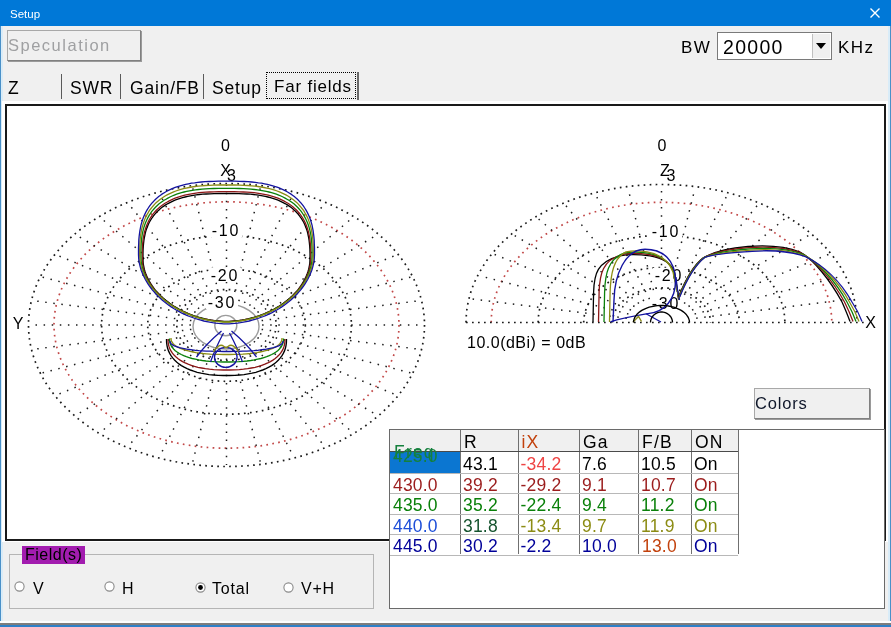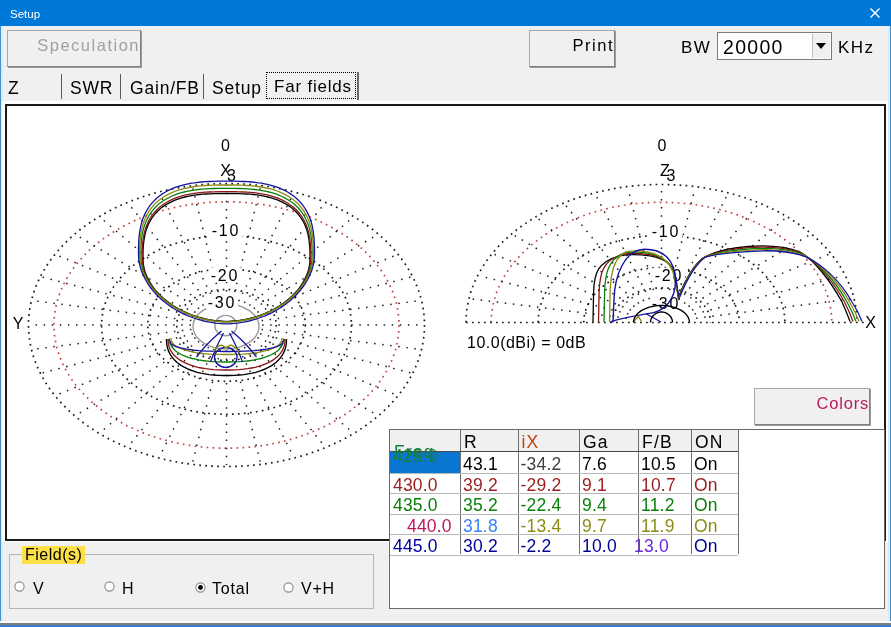--- a/index.html
+++ b/index.html
@@ -1,37 +1,36 @@
 <!DOCTYPE html>
 <html><head><meta charset="utf-8"><style>
 * { margin:0; padding:0; box-sizing:border-box; }
 body { width:891px; height:627px; font-family:"Liberation Sans", sans-serif; background:#f0f0f0; overflow:hidden; }
 #win { position:relative; width:891px; height:627px; background:#f0f0f0; }
-.btn { position:absolute; background:#f0f0f0; border:1px solid #a8a8a8; border-right-color:#808080; border-bottom-color:#808080; box-shadow:1px 1px 0 #9a9a9a; font-size:16.5px; letter-spacing:1.5px; text-align:right; line-height:28px; height:37px; }
+.btn { position:absolute; background:#f0f0f0; border:1px solid #a8a8a8; border-right-color:#808080; border-bottom-color:#808080; box-shadow:1px 1px 0 #9a9a9a; font-size:16.5px; letter-spacing:1.5px; text-align:left; line-height:28px; height:31px; }
 .tabsep { position:absolute; top:74px; width:1px; height:25px; background:#5a5a5a; }
 .tabtxt { position:absolute; top:78px; font-size:17.5px; letter-spacing:0.8px; color:#000; }
 .hdrc, .cell { position:absolute; font-size:17.5px; letter-spacing:0.2px; white-space:nowrap; }
 .rlab { position:absolute; top:580px; font-size:16px; letter-spacing:0.8px; }
 </style></head>
 <body>
 <div id="win">
 
 <div style="position:absolute;left:0;top:0;width:891px;height:26px;background:#0078d7"></div>
 <div style="position:absolute;left:10px;top:8px;font-size:11.5px;color:#fff">Setup</div>
 <svg style="position:absolute;left:869px;top:7px" width="12" height="12" viewBox="0 0 12 12">
       <path d="M1.5,1.5 L10.5,10.5 M10.5,1.5 L1.5,10.5" stroke="#fff" stroke-width="1.4"></path>
     </svg>
 
 <div style="position:absolute;left:0;top:26px;width:1px;height:601px;background:#4a90c8"></div>
 <div style="position:absolute;left:1px;top:26px;width:2px;height:601px;background:#d9ecf8"></div>
 <div style="position:absolute;right:0;top:26px;width:1px;height:601px;background:#4a90c8"></div>
 <div style="position:absolute;right:1px;top:26px;width:2px;height:601px;background:#d9ecf8"></div>
 
 <div class="btn" style="left:7px;top:30px;width:134px;color:#9fa0a2">Speculation</div>
-<div class="btn" style="left:529px;top:30px;width:86px;color:#000">Print</div>
 
 <div style="position:absolute;left:681px;top:38px;font-size:17px;letter-spacing:1.5px">BW</div>
 <div style="position:absolute;left:717px;top:32px;width:115px;height:28px;border:1px solid #7a7a7a;background:#fff"></div>
 <div style="position:absolute;left:723px;top:36px;font-size:19.5px;letter-spacing:1.3px">20000</div>
 <div style="position:absolute;left:812px;top:34px;width:18px;height:24px;background:#f0f0f0;border-left:1px solid #c0c0c0"></div>
 <div style="position:absolute;left:816px;top:43px;width:0;height:0;border-left:5px solid transparent;border-right:5px solid transparent;border-top:6px solid #000"></div>
 <div style="position:absolute;left:838px;top:38px;font-size:17px;letter-spacing:1.5px">KHz</div>
 
 <div class="tabtxt" style="left:8px">Z</div>
 <div class="tabsep" style="left:61px"></div>
@@ -170,21 +169,21 @@
 <rect x="209.0" y="267.3" width="32.0" height="14.7" fill="#fff"></rect>
 <text x="225.0" y="280.5" font-size="16" text-anchor="middle" letter-spacing="1.8" fill="#000" font-family="Liberation Sans, sans-serif">-20</text>
 <rect x="206.0" y="294.3" width="32.0" height="14.7" fill="#fff"></rect>
 <text x="222.0" y="307.5" font-size="16" text-anchor="middle" letter-spacing="1.8" fill="#000" font-family="Liberation Sans, sans-serif">-30</text>
 <rect x="12.6" y="315.8" width="10.8" height="14.7" fill="#fff"></rect>
 <text x="18.0" y="329.0" font-size="16" text-anchor="middle" letter-spacing="0" fill="#000" font-family="Liberation Sans, sans-serif">Y</text>
 </svg>
 
 <div style="position:absolute;left:467px;top:334px;font-size:16px;letter-spacing:0.5px">10.0(dBi) = 0dB</div>
 
-<div class="btn" style="left:754px;top:388px;width:116px;color:#be185d;letter-spacing:0.8px">Colors</div>
+<div class="btn" style="left:754px;top:388px;width:116px;color:#0f172a;letter-spacing:0.8px">Colors</div>
 
 <div style="position:absolute;left:389px;top:429px;width:496px;height:180px;background:#fff;border:1px solid #6a6a6a">
 <div style="position:absolute;left:0;top:0;width:348px;height:22px;background:#f0f0f0"></div>
 <div style="position:absolute;left:0;top:22px;width:70px;height:20.5px;background:#0b76d1"></div>
 <div style="position:absolute;left:70px;top:0;width:1px;height:124px;background:#707070"></div>
 <div style="position:absolute;left:127.5px;top:0;width:1px;height:124px;background:#707070"></div>
 <div style="position:absolute;left:189px;top:0;width:1px;height:124px;background:#707070"></div>
 <div style="position:absolute;left:248px;top:0;width:1px;height:124px;background:#707070"></div>
 <div style="position:absolute;left:301px;top:0;width:1px;height:124px;background:#707070"></div>
 <div style="position:absolute;left:348px;top:0;width:1px;height:124px;background:#707070"></div>
@@ -195,52 +194,52 @@
 <div style="position:absolute;left:0;top:104.0px;width:348px;height:1px;background:#b8b8b8"></div>
 <div style="position:absolute;left:0;top:124.5px;width:348px;height:1px;background:#b8b8b8"></div>
 <div class="hdrc" style="left:4px;top:12px;color:#15803d;letter-spacing:1.2px">Freq</div>
 <div class="hdrc" style="left:74px;top:2px;color:#000;letter-spacing:1.2px">R</div>
 <div class="hdrc" style="left:131.5px;top:2px;color:#c2410c;letter-spacing:1.2px">iX</div>
 <div class="hdrc" style="left:193px;top:2px;color:#000;letter-spacing:1.2px">Ga</div>
 <div class="hdrc" style="left:252px;top:2px;color:#000;letter-spacing:1.2px">F/B</div>
 <div class="hdrc" style="left:305px;top:2px;color:#000;letter-spacing:1.2px">ON</div>
 <div class="cell" style="left:3px;top:16px;color:#15803d">425.0</div>
 <div class="cell" style="left:73px;top:24.0px;color:#000000">43.1</div>
-<div class="cell" style="left:130.5px;top:24.0px;color:#404040">-34.2</div>
+<div class="cell" style="left:130.5px;top:24.0px;color:#ef4444">-34.2</div>
 <div class="cell" style="left:192px;top:24.0px;color:#000000">7.6</div>
 <div class="cell" style="left:251px;top:24.0px;color:#000000">10.5</div>
 <div class="cell" style="left:304px;top:24.0px;color:#000000">On</div>
 <div class="cell" style="left:3px;top:44.5px;color:#9b1d1d">430.0</div>
 <div class="cell" style="left:73px;top:44.5px;color:#9b1d1d">39.2</div>
 <div class="cell" style="left:130.5px;top:44.5px;color:#9b1d1d">-29.2</div>
 <div class="cell" style="left:192px;top:44.5px;color:#9b1d1d">9.1</div>
 <div class="cell" style="left:251px;top:44.5px;color:#9b1d1d">10.7</div>
 <div class="cell" style="left:304px;top:44.5px;color:#9b1d1d">On</div>
 <div class="cell" style="left:3px;top:65.0px;color:#0a800a">435.0</div>
 <div class="cell" style="left:73px;top:65.0px;color:#0a800a">35.2</div>
 <div class="cell" style="left:130.5px;top:65.0px;color:#0a800a">-22.4</div>
 <div class="cell" style="left:192px;top:65.0px;color:#0a800a">9.4</div>
 <div class="cell" style="left:251px;top:65.0px;color:#0a800a">11.2</div>
 <div class="cell" style="left:304px;top:65.0px;color:#0a800a">On</div>
-<div class="cell" style="left:17px;top:85.5px;color:#be185d">440.0</div>
-<div class="cell" style="left:73px;top:85.5px;color:#3b82f6">31.8</div>
+<div class="cell" style="left:3px;top:85.5px;color:#1d4ed8">440.0</div>
+<div class="cell" style="left:73px;top:85.5px;color:#14532d">31.8</div>
 <div class="cell" style="left:130.5px;top:85.5px;color:#8c8c14">-13.4</div>
 <div class="cell" style="left:192px;top:85.5px;color:#8c8c14">9.7</div>
 <div class="cell" style="left:251px;top:85.5px;color:#8c8c14">11.9</div>
 <div class="cell" style="left:304px;top:85.5px;color:#8c8c14">On</div>
 <div class="cell" style="left:3px;top:106.0px;color:#000099">445.0</div>
 <div class="cell" style="left:73px;top:106.0px;color:#000099">30.2</div>
 <div class="cell" style="left:130.5px;top:106.0px;color:#000099">-2.2</div>
 <div class="cell" style="left:192px;top:106.0px;color:#000099">10.0</div>
-<div class="cell" style="left:244px;top:106.0px;color:#6d28d9">13.0</div>
+<div class="cell" style="left:252px;top:106.0px;color:#c2410c">13.0</div>
 <div class="cell" style="left:304px;top:106.0px;color:#000099">On</div>
 </div>
 
 <div style="position:absolute;left:9px;top:554px;width:365px;height:55px;border:1px solid #b5b5b5"></div>
-<div style="position:absolute;left:22px;top:546px;font-size:16px;letter-spacing:0.5px;background:#fde047;padding:0 3px">Field(s)</div>
+<div style="position:absolute;left:22px;top:546px;font-size:16px;letter-spacing:0.5px;background:#a21caf;padding:0 3px">Field(s)</div>
 <svg style="position:absolute;left:14.0px;top:581.0px" width="11" height="11" viewBox="0 0 11 11">
       <circle cx="5.5" cy="5.5" r="4.6" fill="#fff" stroke="#8a8a8a" stroke-width="1.1"></circle>
     </svg>
 <div class="rlab" style="left:33px">V</div>
 <svg style="position:absolute;left:103.5px;top:581.0px" width="11" height="11" viewBox="0 0 11 11">
       <circle cx="5.5" cy="5.5" r="4.6" fill="#fff" stroke="#8a8a8a" stroke-width="1.1"></circle>
     </svg>
 <div class="rlab" style="left:122px">H</div>
 <svg style="position:absolute;left:194.5px;top:581.5px" width="11" height="11" viewBox="0 0 11 11">
       <circle cx="5.5" cy="5.5" r="4.6" fill="#fff" stroke="#8a8a8a" stroke-width="1.1"></circle>

